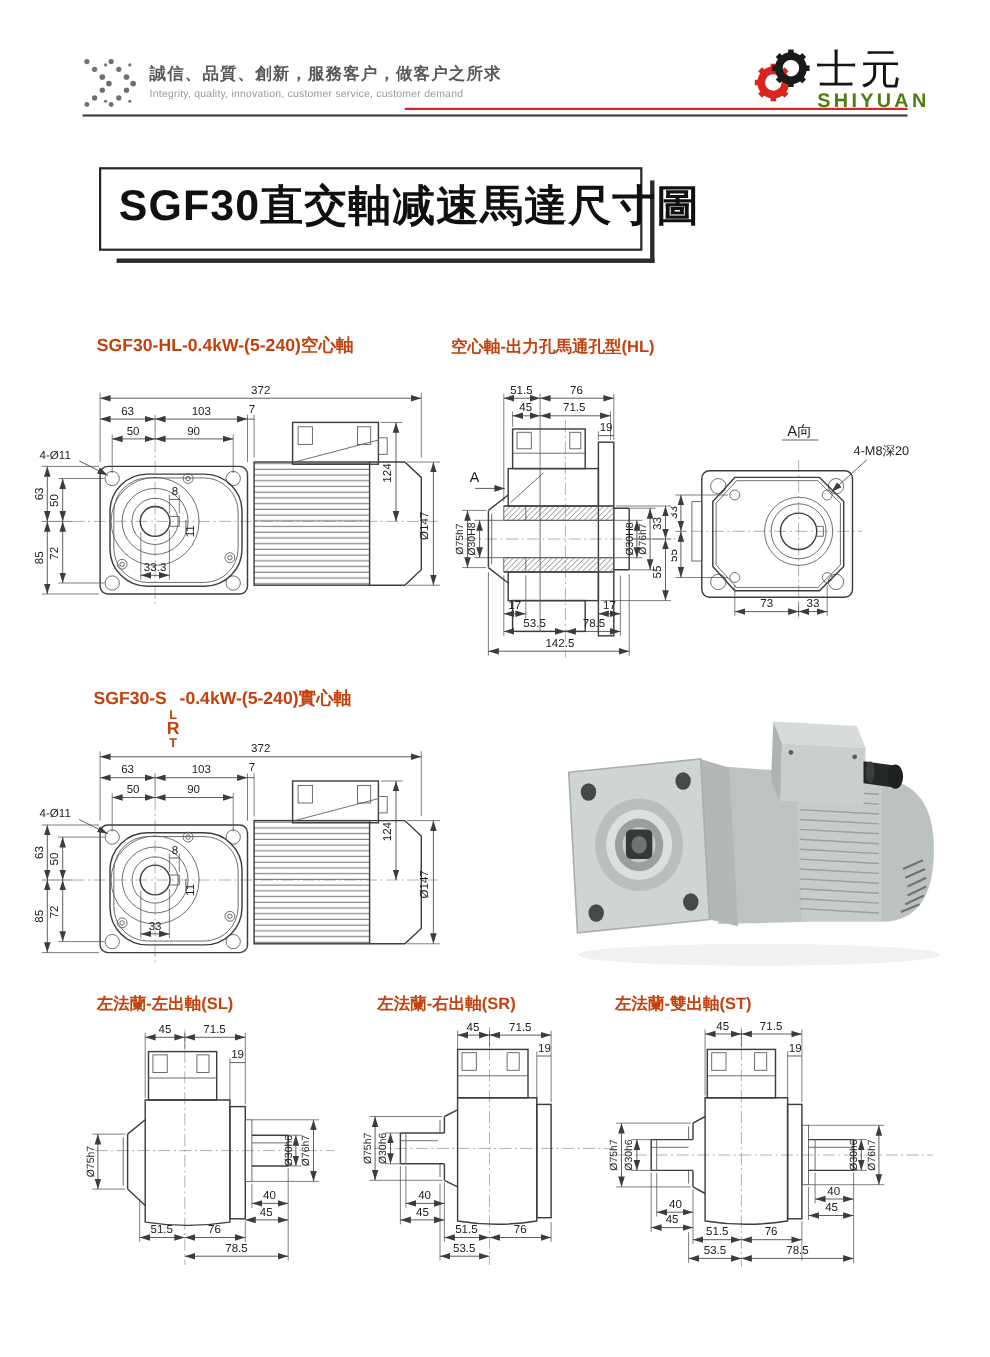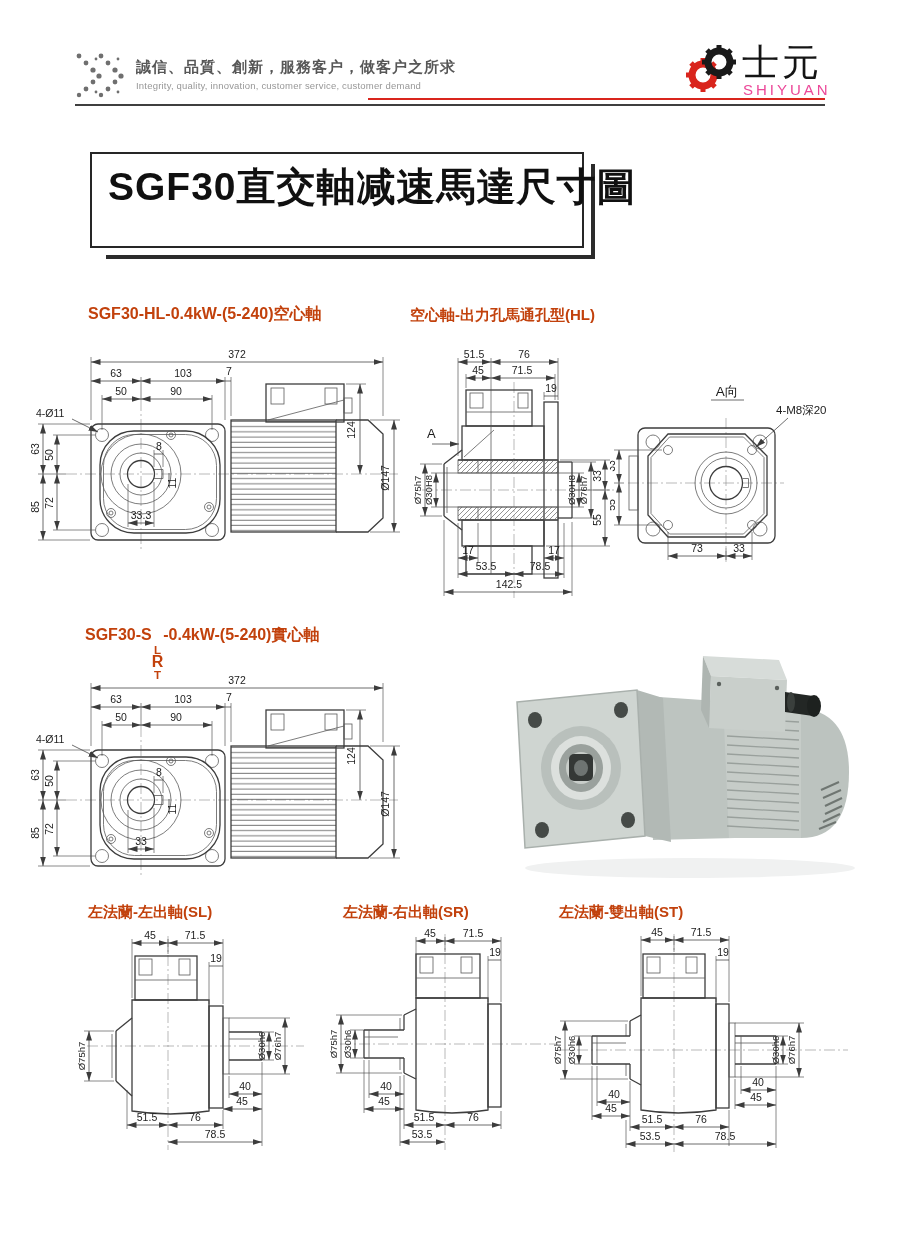--- a/index.html
+++ b/index.html
@@ -3,24 +3,24 @@
 <meta charset="utf-8">
 <style>
   html,body{margin:0;padding:0}
   body{width:900px;height:1234px;position:relative;background:#fff;overflow:hidden;
        font-family:"Liberation Sans",sans-serif;color:#1a1a1a}
   .abs{position:absolute}
   
   .slogan-zh{font-size:15px;font-weight:700;color:#575757;letter-spacing:1px}
   .slogan-en{font-size:9.5px;color:#979797;letter-spacing:.2px}
   .brand-zh{font-size:37px;font-weight:400;color:#141414;letter-spacing:3px}
-  .brand-en{font-size:15px;font-weight:400;color:#ec4899;letter-spacing:3px}
+  .brand-en{font-size:18px;font-weight:700;color:#4d7c0f;letter-spacing:3px}
   .rule{height:2px}
   
-  .title-block{left:90px;top:152px;width:494px;height:96px}
+  .title-block{left:90px;top:152px;width:494px;height:76px}
   .title-shadow{position:absolute;left:16px;top:12px;right:-11px;bottom:-11px;
       border-right:4px solid #2b2b2b;border-bottom:4px solid #2b2b2b}
   .title-box{position:absolute;inset:0;background:#fff;border:2px solid #262626;padding:6px 16px 4px}
   .title-box h1{margin:0;font-size:39px;font-weight:900;color:#101010;letter-spacing:1px;white-space:nowrap}
   .title-box p{margin:2px 0 0;font-size:16.5px;font-style:italic;font-weight:700;color:#7e7e7e;white-space:nowrap}
   
   .dwg-label{font-size:16px;font-weight:700;color:#c2410c;white-space:nowrap}
   .dwg-label.small{font-size:15px}
   .stack{display:inline-flex;flex-direction:column;align-items:center;vertical-align:-14px;line-height:.9}
   .stack .sm{font-size:11.5px}

